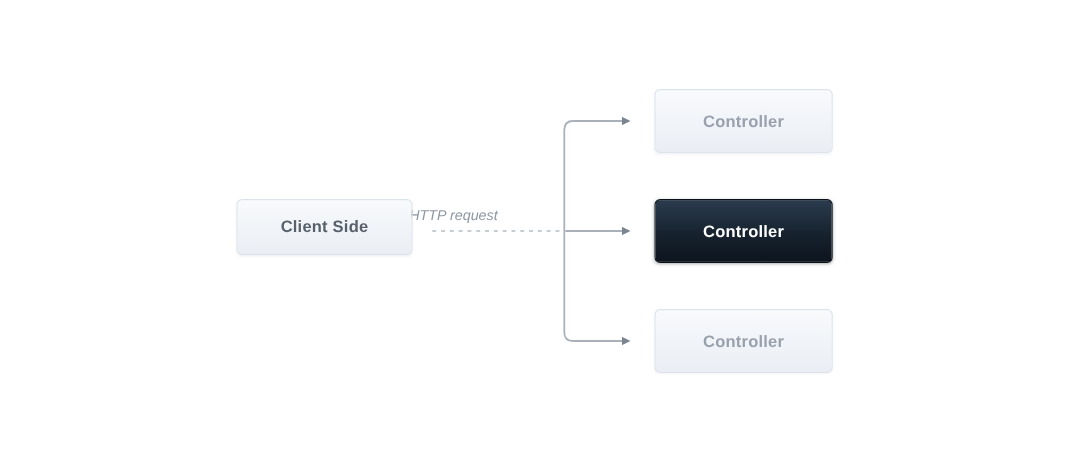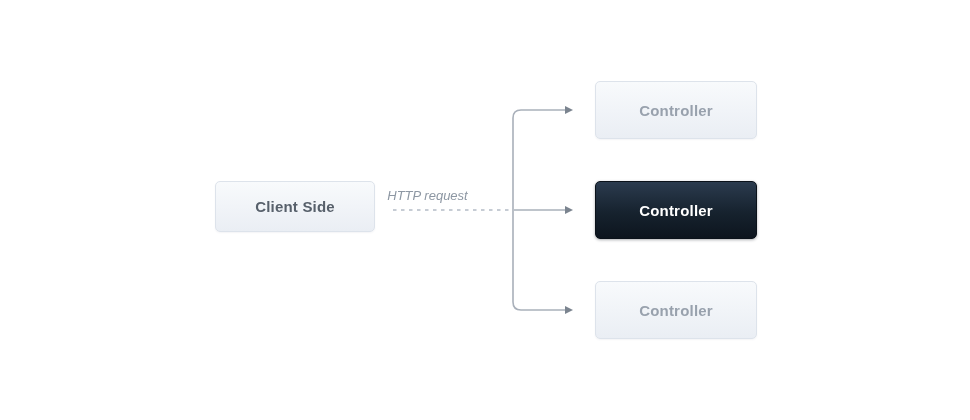--- a/index.html
+++ b/index.html
@@ -50,24 +50,24 @@
   .ctrl.bottom { top: 281px; }
 
   .connector-svg {
     position: absolute;
     left: 0; top: 0;
     width: 970px; height: 420px;
     pointer-events: none;
   }
   .arrow-label {
     position: absolute;
-    left: 360px;
+    left: 372px;
     top: 188px;
     width: 135px;
-    text-align: center;
+    text-align: left;
     font-size: 13px;
     font-style: italic;
     color: #8d97a3;
   }
 </style>
 </head>
 <body>
 
 <div class="canvas">
 

